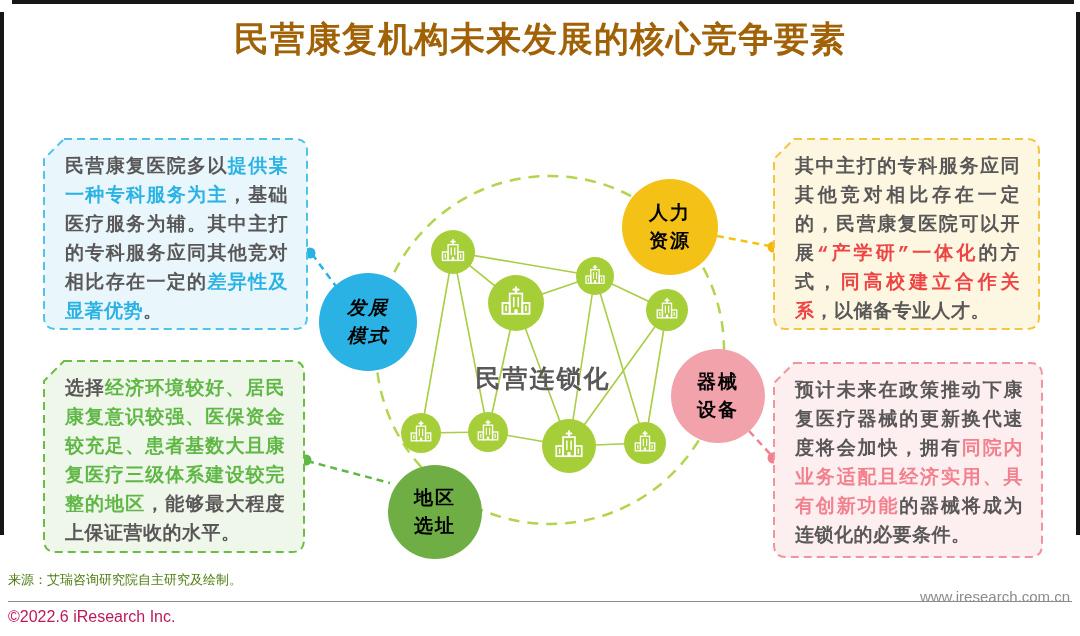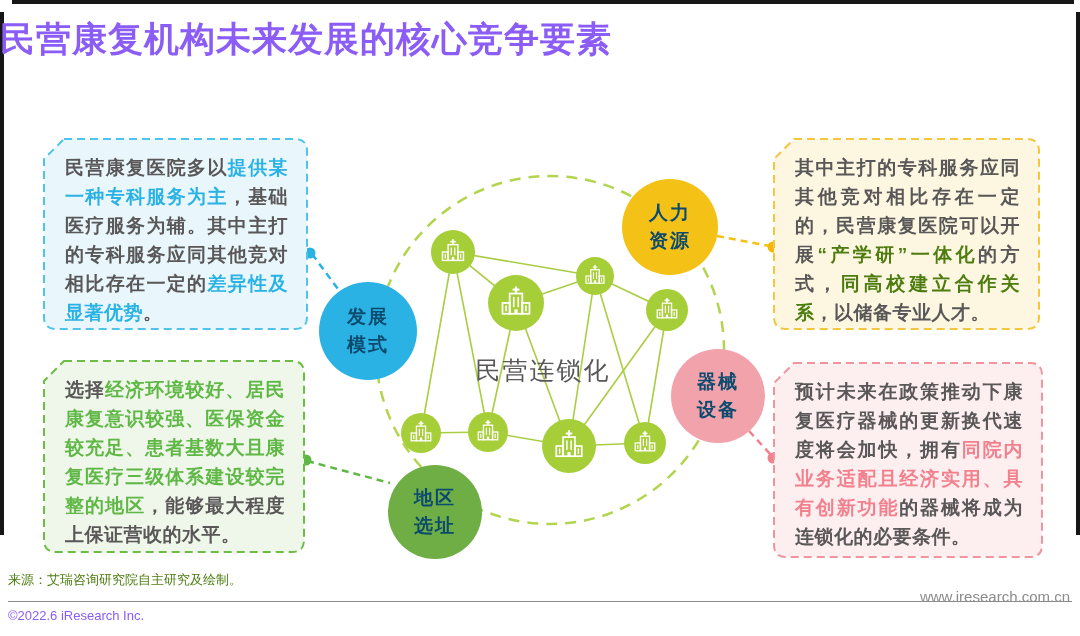--- a/index.html
+++ b/index.html
@@ -7,62 +7,62 @@
     width:1080px;height:636px;position:relative;overflow:hidden;
     background:#ffffff;
     font-family:"Liberation Sans","DejaVu Sans",sans-serif;
   }
   
   .frame-top{position:absolute;left:12px;right:6px;top:0;height:4px;background:#161616;}
   .frame-left{position:absolute;left:0;top:12px;width:4px;height:523px;background:#161616;}
   .frame-right{position:absolute;right:0;top:12px;width:4px;height:523px;background:#161616;}
 
   .title{
-    position:absolute;left:0;top:16px;width:100%;
-    font-size:35px;font-weight:900;color:#8b5cf6;letter-spacing:1px;
+    position:absolute;left:0;top:16px;width:100%;text-align:center;
+    font-size:35px;font-weight:900;color:#a16207;letter-spacing:1px;
   }
 
   .diagram-svg{position:absolute;left:0;top:0;width:1080px;height:636px;}
 
   
-  .note{position:absolute;}
+  .note{position:absolute;font-family:Liberation Mono, monospace;}
   .note svg.box-border{position:absolute;left:0;top:0;}
   .note .note-text{
     position:relative;padding:15px 20px 0 22px;
     font-size:19px;line-height:29px;letter-spacing:.5px;
     font-weight:700;color:#595757;text-align:justify;
   }
   .note-blue  {left:43px; top:138px;width:265px;height:192px;}
   .note-yellow{left:773px;top:138px;width:267px;height:192px;}
   .note-green {left:43px; top:360px;width:262px;height:193px;}
   .note-pink  {left:773px;top:362px;width:270px;height:196px;}
   .hl-blue{color:#29b2e3;}
-  .hl-yellow{color:#4d7c0f;}
+  .hl-yellow{color:#ef4444;}
   .hl-green{color:#5fb845;}
   .hl-pink{color:#f2808d;}
 
   
   .factor{
     position:absolute;border-radius:50%;
     display:flex;flex-direction:column;align-items:center;justify-content:center;
-    color:#0c4a6e;font-weight:800;font-size:19px;line-height:28px;letter-spacing:2px;
-  }
-  .factor-development{left:319px;top:282px;width:98px;height:98px;background:#29b2e3;}
+    color:#000000;font-weight:800;font-size:19px;line-height:28px;letter-spacing:2px;
+  }
+  .factor-development{left:319px;top:273px;width:98px;height:98px;background:#29b2e3;font-style:italic;}
   .factor-hr        {left:622px;top:179px;width:96px;height:96px;background:#f4c216;}
   .factor-location  {left:388px;top:465px;width:94px;height:94px;background:#6fae44;align-items:center;}
   .factor-equipment {left:671px;top:349px;width:94px;height:94px;background:#f1a2ab;align-items:center;}
 
   .center-label{
-    position:absolute;left:543px;top:370px;transform:translate(-50%,-50%);
-    font-size:25px;font-weight:400;color:#595757;letter-spacing:2px;white-space:nowrap;
+    position:absolute;left:543px;top:378px;transform:translate(-50%,-50%);
+    font-size:25px;font-weight:700;color:#595757;letter-spacing:2px;white-space:nowrap;
   }
 
   .source-line{position:absolute;left:8px;top:571px;font-size:13px;color:#4d7c0f;}
   .footer-divider{position:absolute;left:8px;right:8px;top:601px;height:1px;background:#8c8c8c;}
-  .footer-left{position:absolute;left:8px;top:608px;font-size:13px;color:#8b5cf6;}
+  .footer-left{position:absolute;left:8px;top:608px;font-size:16px;color:#be185d;}
   .footer-right{position:absolute;right:10px;top:588px;font-size:15px;color:#8c8c8c;}
 </style>
 </head>
 <body>
 
 <div class="frame-top"></div>
 <div class="frame-left"></div>
 <div class="frame-right"></div>
 
 <div class="title">民营康复机构未来发展的核心竞争要素</div>

